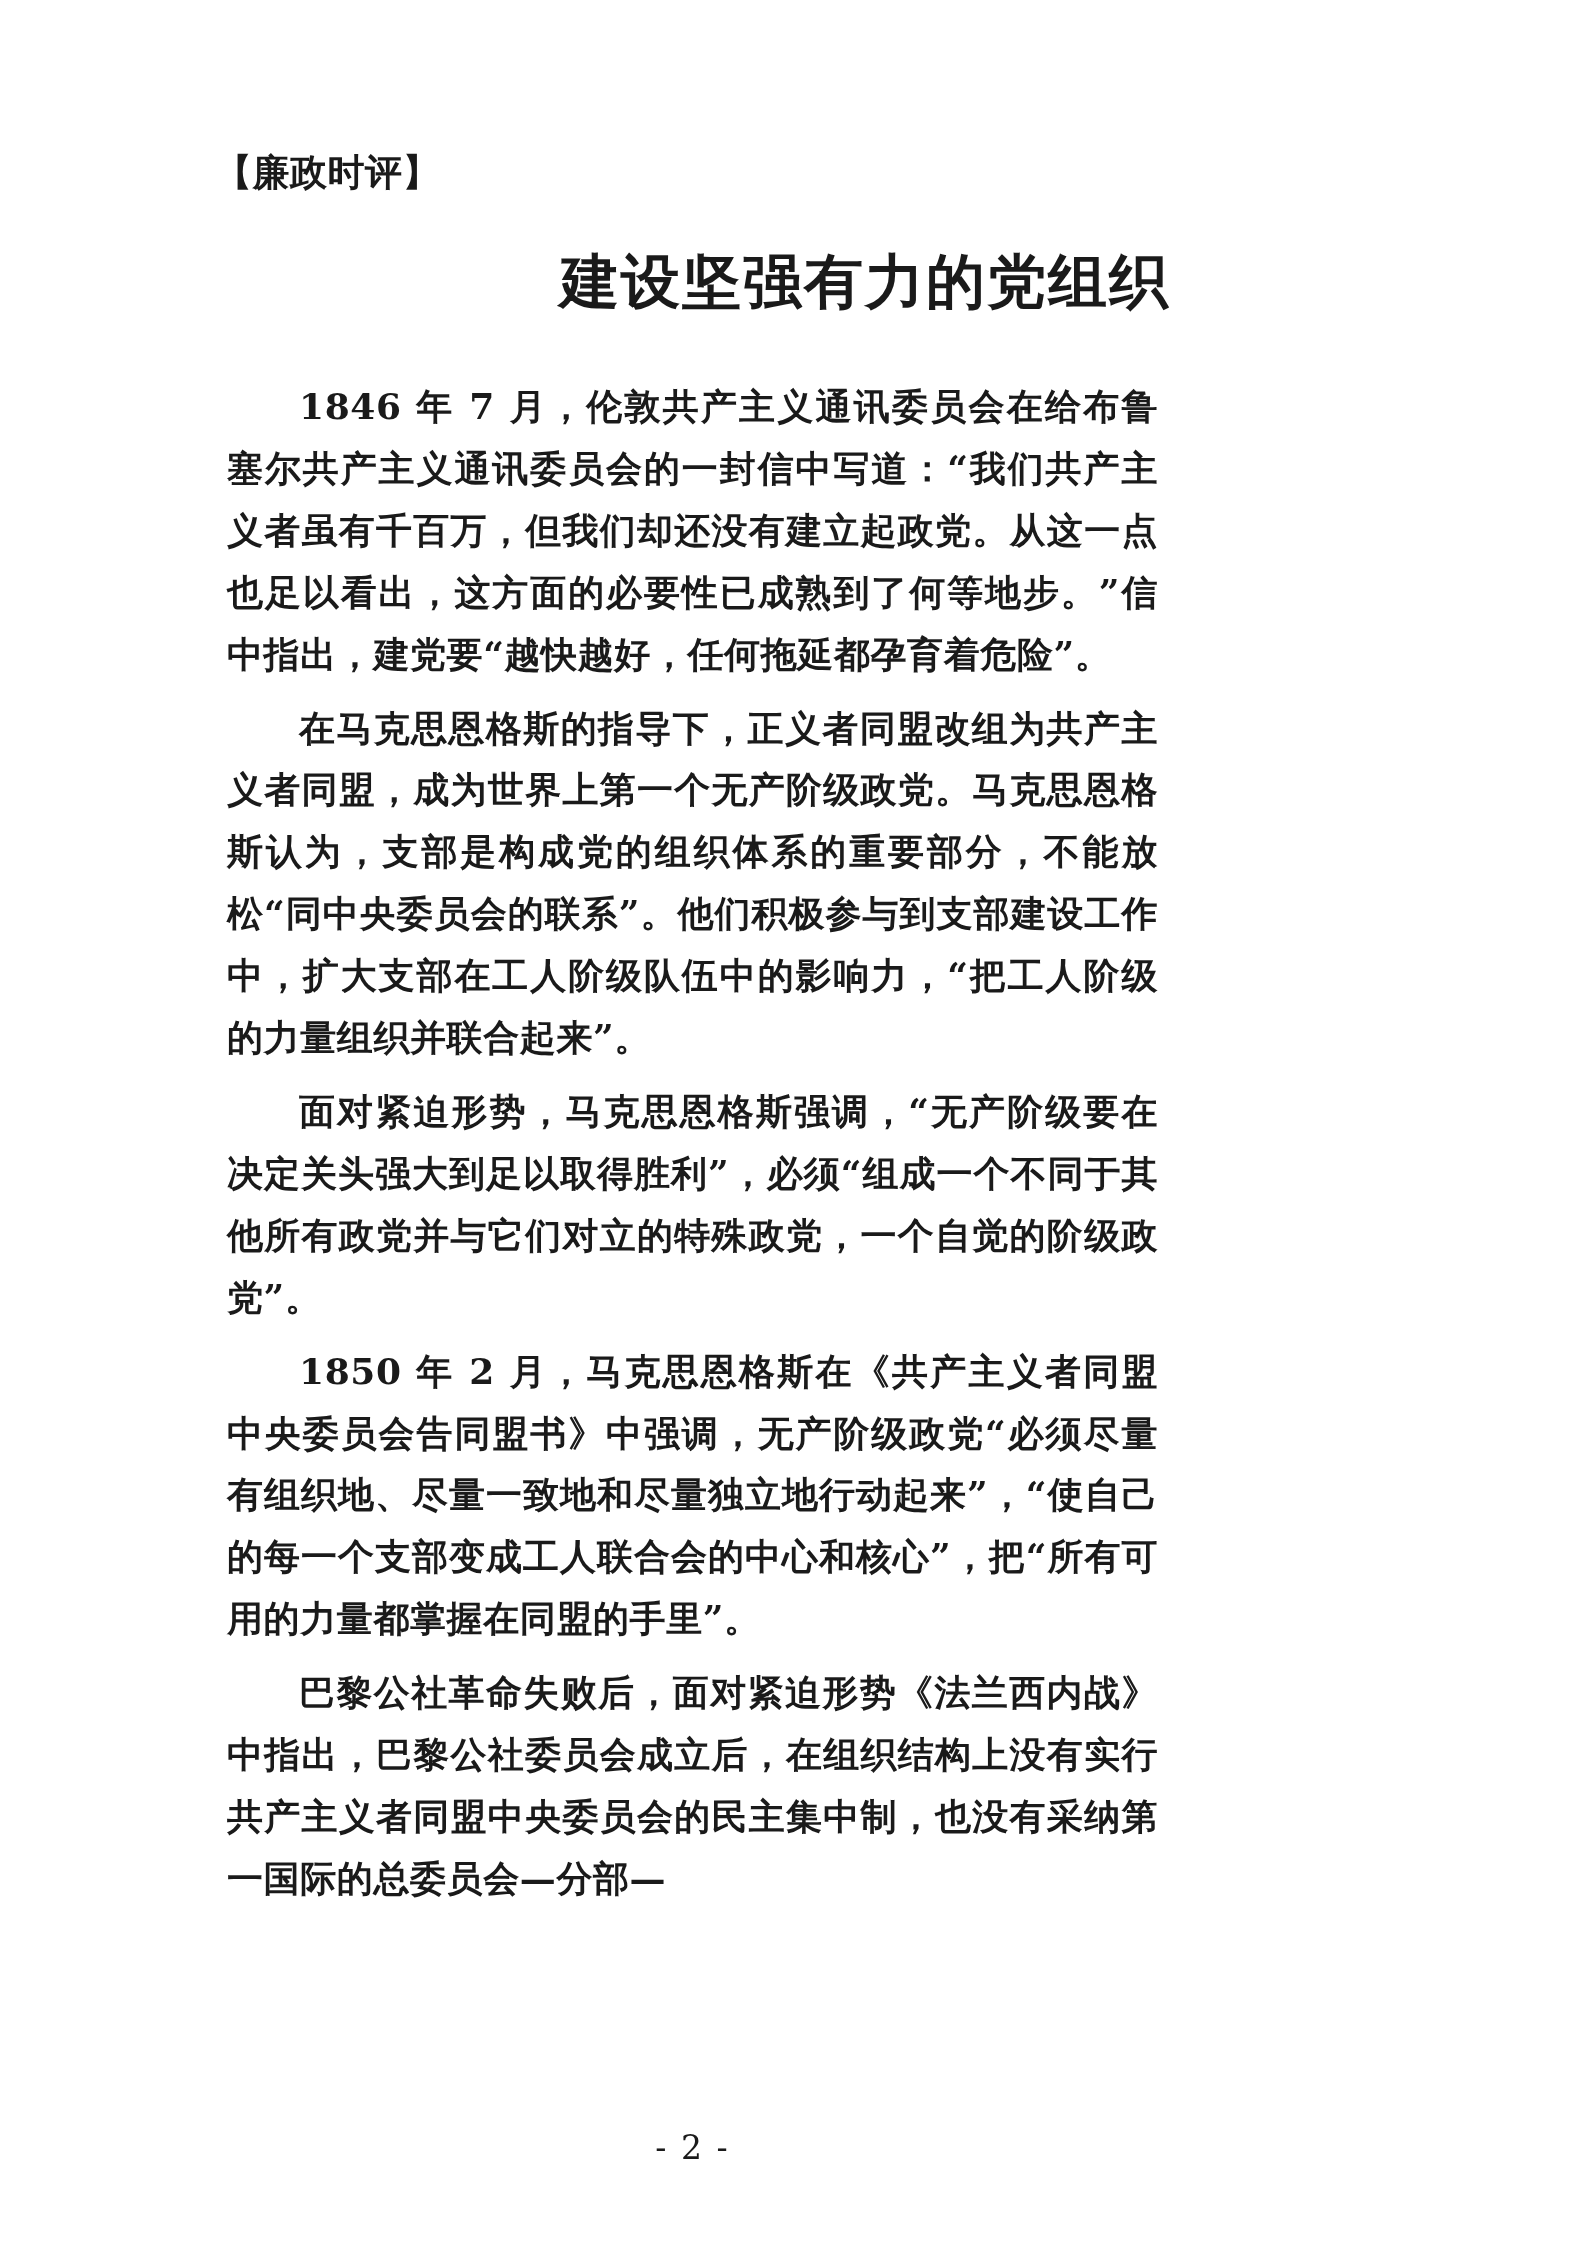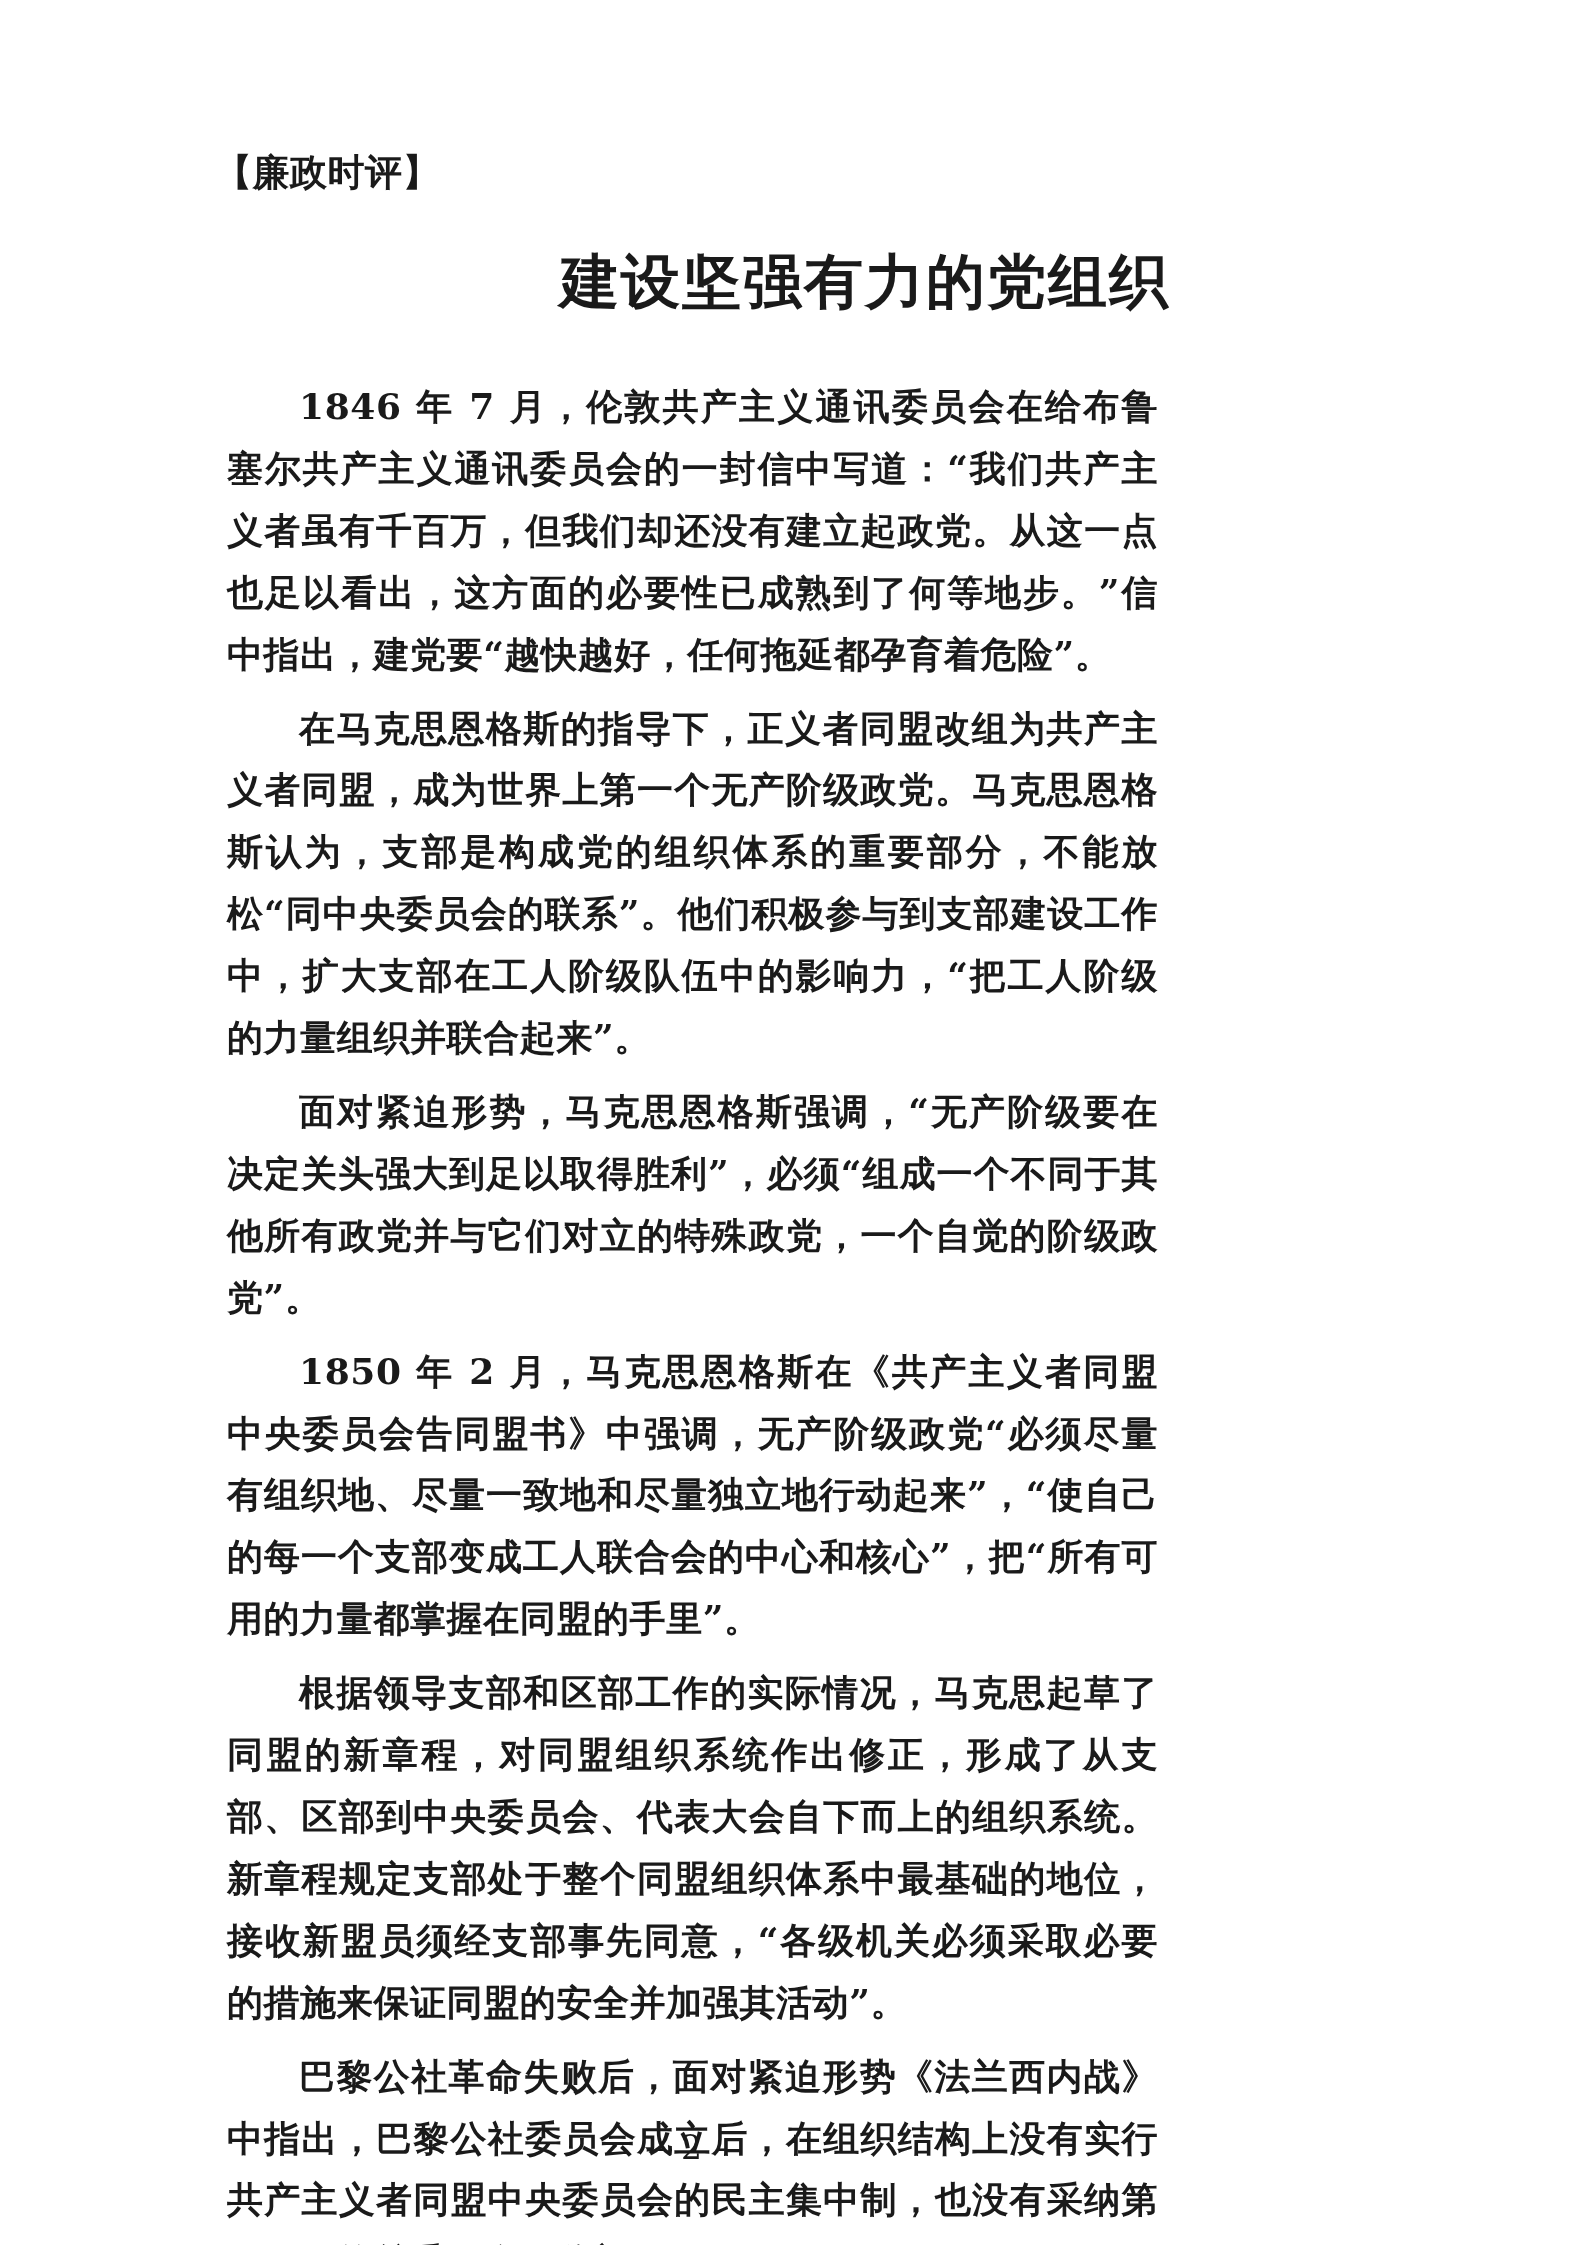--- a/index.html
+++ b/index.html
@@ -70,19 +70,18 @@
 
   <div class="category-tag">【廉政时评】</div>
 
   <h1 class="doc-title">建设坚强有力的党组织</h1>
 
   <div class="body-text">
     <p>1846 年 7 月，伦敦共产主义通讯委员会在给布鲁塞尔共产主义通讯委员会的一封信中写道：“我们共产主义者虽有千百万，但我们却还没有建立起政党。从这一点也足以看出，这方面的必要性已成熟到了何等地步。”信中指出，建党要“越快越好，任何拖延都孕育着危险”。</p>
     <p>在马克思恩格斯的指导下，正义者同盟改组为共产主义者同盟，成为世界上第一个无产阶级政党。马克思恩格斯认为，支部是构成党的组织体系的重要部分，不能放松“同中央委员会的联系”。他们积极参与到支部建设工作中，扩大支部在工人阶级队伍中的影响力，“把工人阶级的力量组织并联合起来”。</p>
     <p>面对紧迫形势，马克思恩格斯强调，“无产阶级要在决定关头强大到足以取得胜利”，必须“组成一个不同于其他所有政党并与它们对立的特殊政党，一个自觉的阶级政党”。</p>
     <p>1850 年 2 月，马克思恩格斯在《共产主义者同盟中央委员会告同盟书》中强调，无产阶级政党“必须尽量有组织地、尽量一致地和尽量独立地行动起来”，“使自己的每一个支部变成工人联合会的中心和核心”，把“所有可用的力量都掌握在同盟的手里”。</p>
-    <p>根据领导支部和区部工作的实际情况，马克思起草了同盟的新章程，对同盟组织系统作出修正，形成了从支部、区部到中央委员会、代表大会自下而上的组织系统。新章程规定支部处于整个同盟组织体系中最基础的地位，接收新盟员须经支部事先同意，“各级机关必须采取必要的措施来保证同盟的安全并加强其活动”。</p>
     <p>巴黎公社革命失败后，面对紧迫形势《法兰西内战》中指出，巴黎公社委员会成立后，在组织结构上没有实行共产主义者同盟中央委员会的民主集中制，也没有采纳第一国际的总委员会—分部—</p>
   </div>
 
   <div class="page-number">- 2 -</div>
 
 </div>
 
 </body></html>

